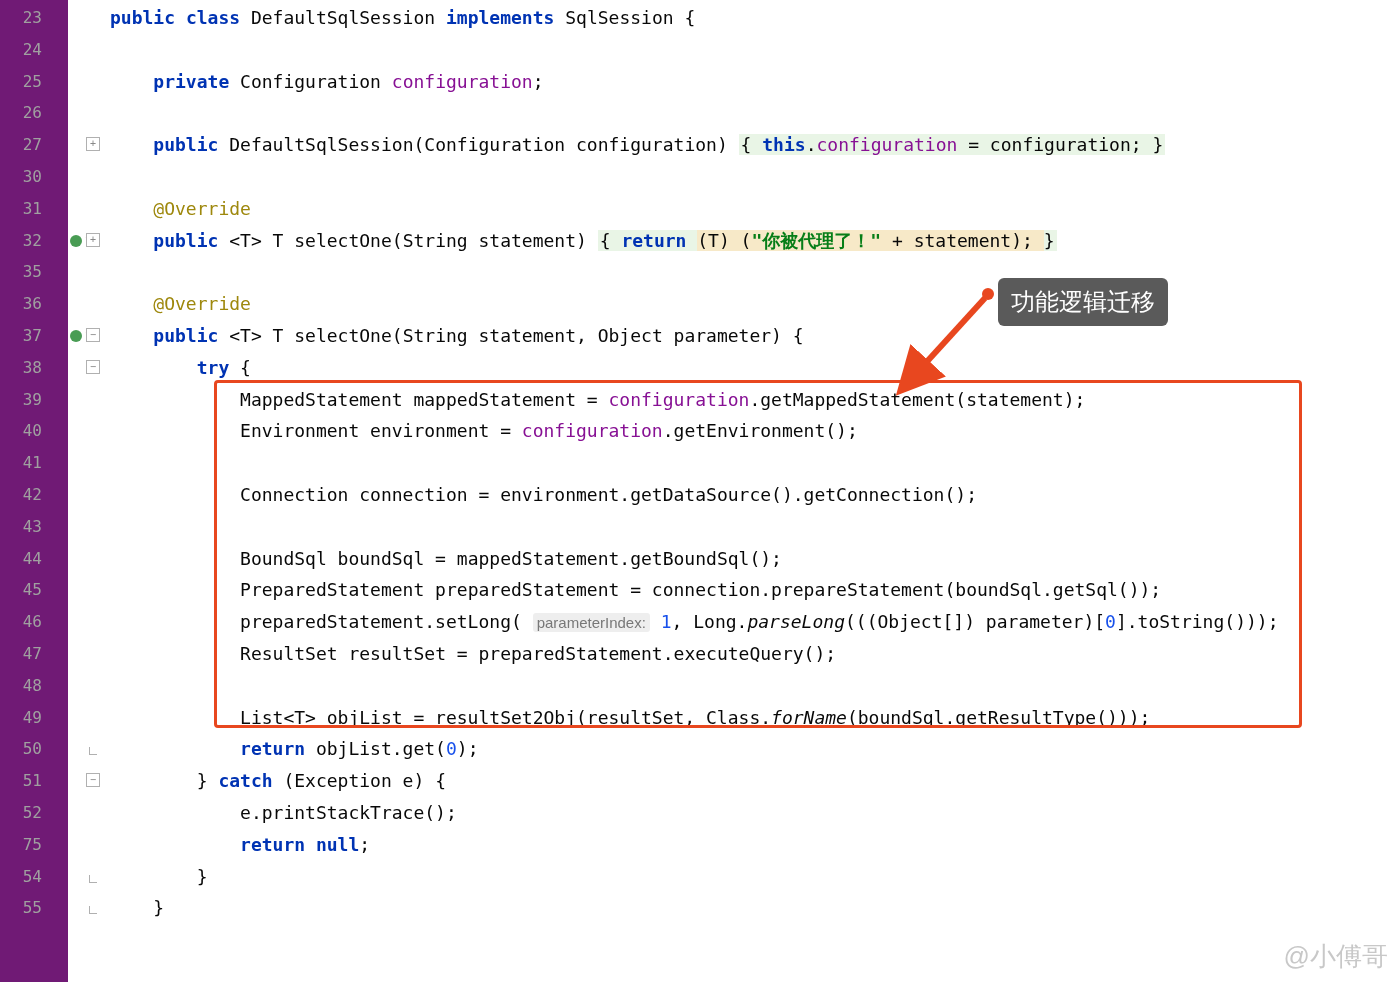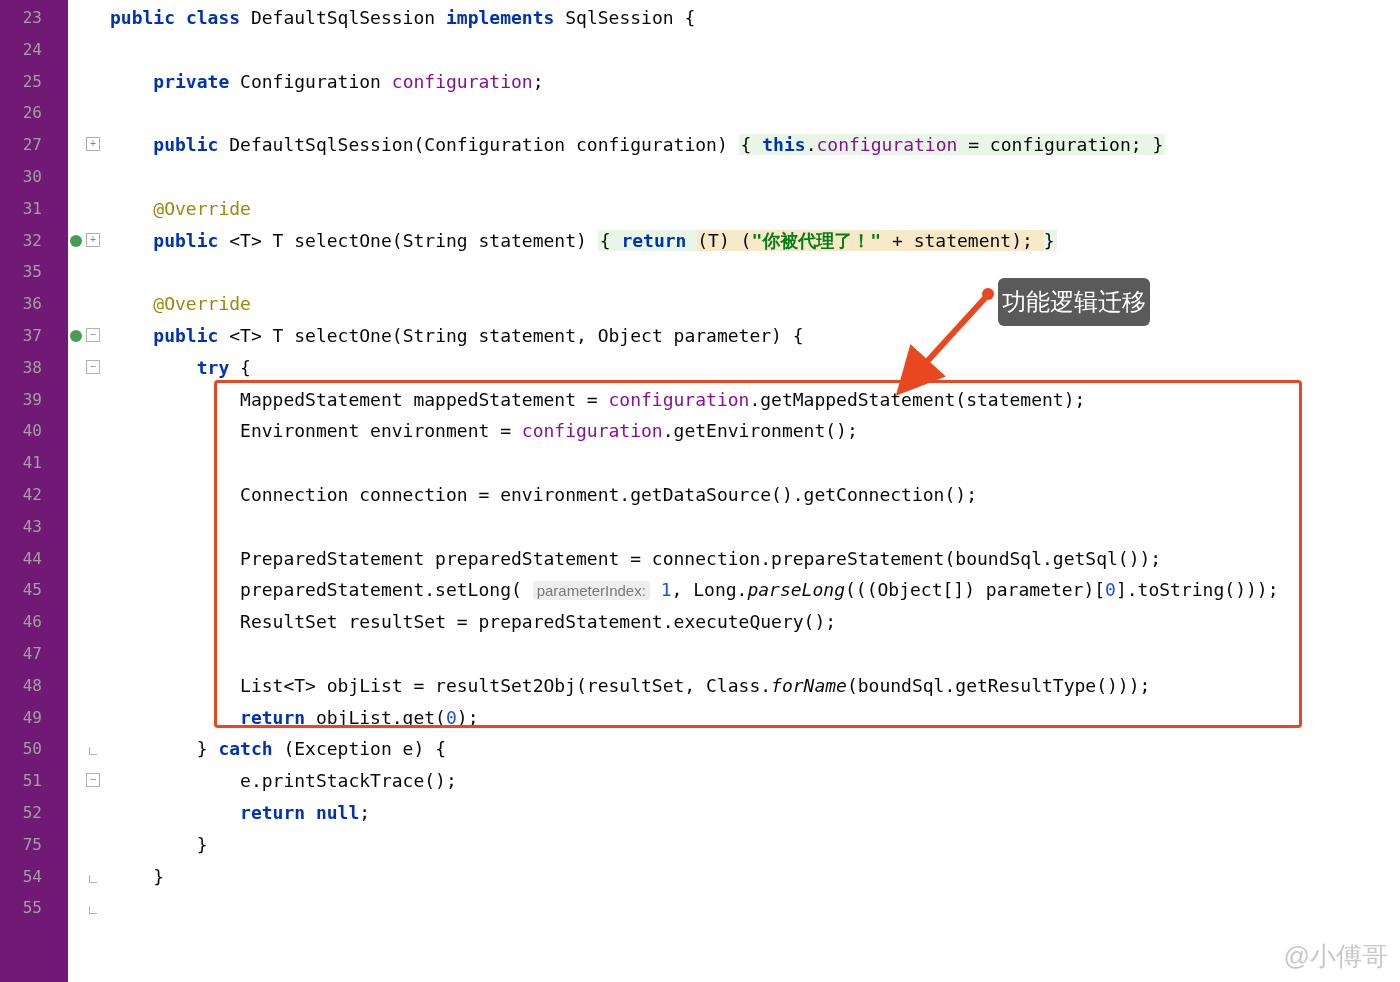--- a/index.html
+++ b/index.html
@@ -98,21 +98,21 @@
     .highlight-box {
       position: absolute;
       border: 3px solid #e8471f;
       border-radius: 4px;
       pointer-events: none;
     }
     .callout-label {
       position: absolute;
       background: #5a5a5a;
       color: #fff;
-      padding: 8px 4px;
+      padding: 8px 13px;
       border-radius: 6px;
       font-family: sans-serif;
       font-size: 24px;
       font-weight: 500;
     }
     .callout-arrow {
       position: absolute;
       pointer-events: none;
     }
     .watermark {
@@ -222,20 +222,21 @@
     <div class="code-line">    <span class="kw">public</span> <span>&lt;T&gt; T</span> <span>selectOne(String statement) </span><span class="fold-bg"><span>{ </span><span class="kw">return </span><span class="str-bg"><span>(T) </span></span><span class="str-bg"><span>(</span><span class="str">"你被代理了！"</span><span> + statement); </span></span><span>}</span></span></div>
     <div class="code-line"></div>
     <div class="code-line">    <span class="ann">@Override</span></div>
     <div class="code-line">    <span class="kw">public</span> <span>&lt;T&gt; T</span> <span>selectOne(String statement, Object parameter) {</span></div>
     <div class="code-line">        <span class="kw">try</span><span> {</span></div>
     <div class="code-line">            <span>MappedStatement</span><span> mappedStatement = </span><span class="field">configuration</span><span>.getMappedStatement(statement);</span></div>
     <div class="code-line">            <span>Environment</span><span> environment = </span><span class="field">configuration</span><span>.getEnvironment();</span></div>
     <div class="code-line"></div>
     <div class="code-line">            <span>Connection</span><span> connection = environment.getDataSource().getConnection();</span></div>
     <div class="code-line"></div>
+    <div class="code-line">            <span>BoundSql</span><span> boundSql = mappedStatement.getBoundSql();</span></div>
     <div class="code-line">            <span>PreparedStatement</span><span> preparedStatement = connection.prepareStatement(boundSql.getSql());</span></div>
     <div class="code-line">            <span>preparedStatement.setLong( </span><span class="hint-bg">parameterIndex:</span><span class="num"> 1</span><span>, Long.</span><span class="method-static">parseLong</span><span>(((Object[]) parameter)[</span><span class="num">0</span><span>].toString()));</span></div>
     <div class="code-line">            <span>ResultSet</span><span> resultSet = preparedStatement.executeQuery();</span></div>
     <div class="code-line"></div>
     <div class="code-line">            <span>List&lt;T&gt;</span><span> objList = resultSet2Obj(resultSet, Class.</span><span class="method-static">forName</span><span>(boundSql.getResultType()));</span></div>
     <div class="code-line">            <span class="kw">return</span><span> objList.get(</span><span class="num">0</span><span>);</span></div>
     <div class="code-line">        <span>} </span><span class="kw">catch</span><span> (Exception e) {</span></div>
     <div class="code-line">            <span>e.printStackTrace();</span></div>
     <div class="code-line">            <span class="kw">return</span><span class="kw"> null</span><span>;</span></div>
     <div class="code-line">        <span>}</span></div>

